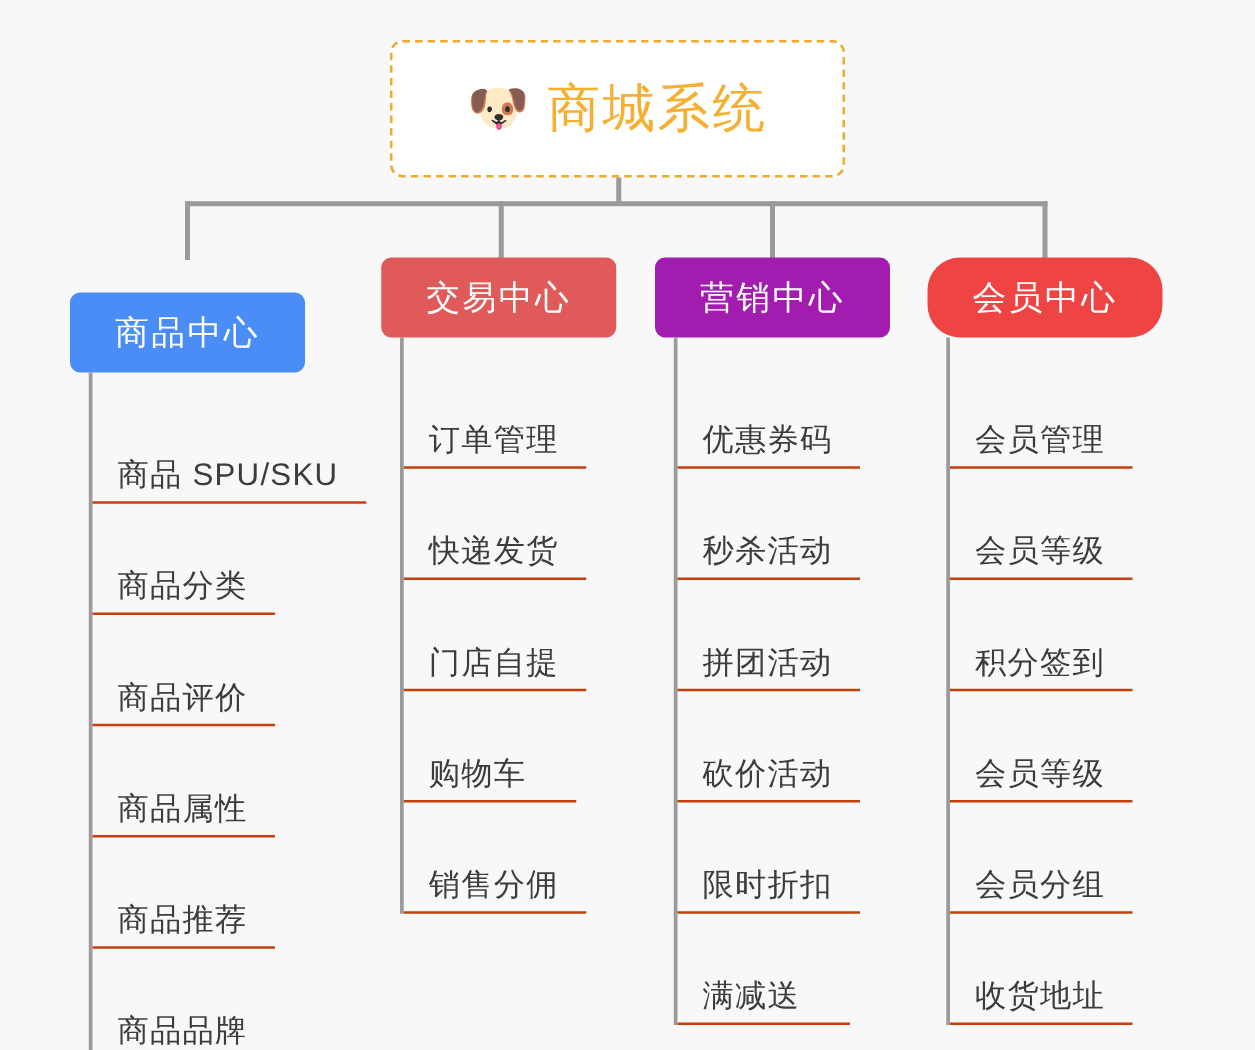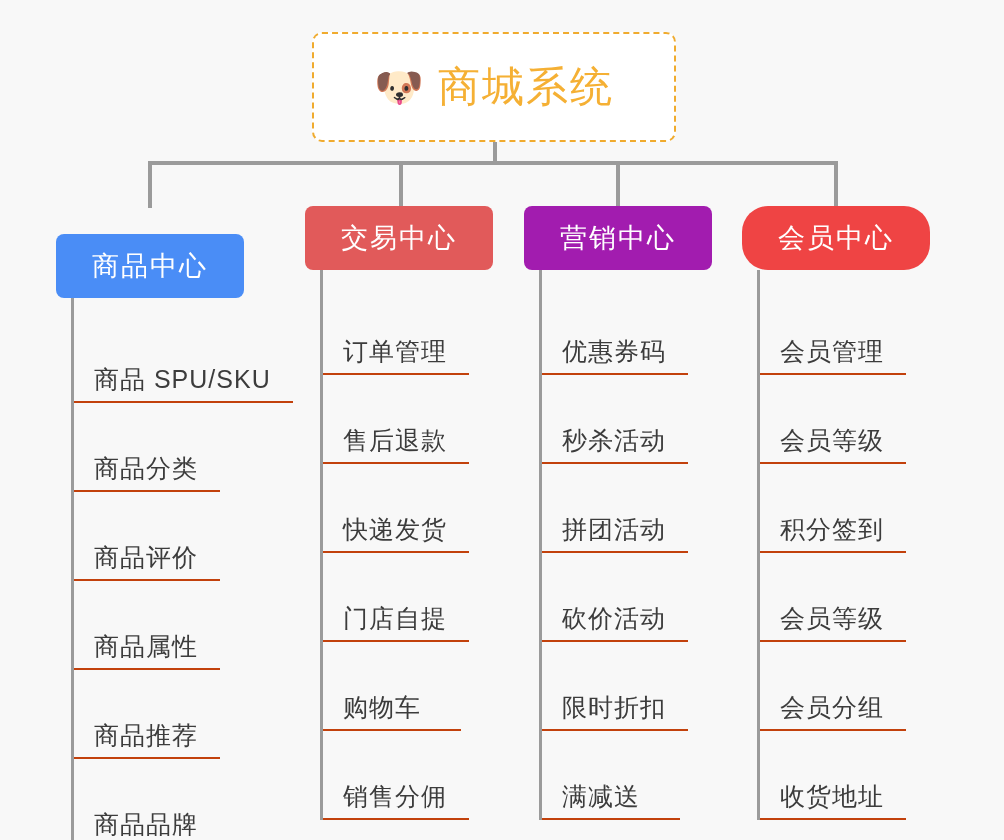--- a/index.html
+++ b/index.html
@@ -181,23 +181,20 @@
 
   <div class="column c2">
     <div class="cat-header" style="background: rgb(225, 90, 90);">
       <span>交易中心</span>
     </div>
     <div class="leaf-list" style="border-left-color: rgb(155, 155, 155);">
       <div class="leaf-item">
           <span class="leaf-underline"><span class="leaf-label">订单管理</span></span>
         </div>
       <div class="leaf-item">
-          <span class="leaf-underline"><span class="leaf-label">售后退款</span></span>
-        </div>
-      <div class="leaf-item">
           <span class="leaf-underline"><span class="leaf-label">快递发货</span></span>
         </div>
       <div class="leaf-item">
           <span class="leaf-underline"><span class="leaf-label">门店自提</span></span>
         </div>
       <div class="leaf-item">
           <span class="leaf-underline"><span class="leaf-label">购物车</span></span>
         </div>
       <div class="leaf-item">
           <span class="leaf-underline"><span class="leaf-label">销售分佣</span></span>

